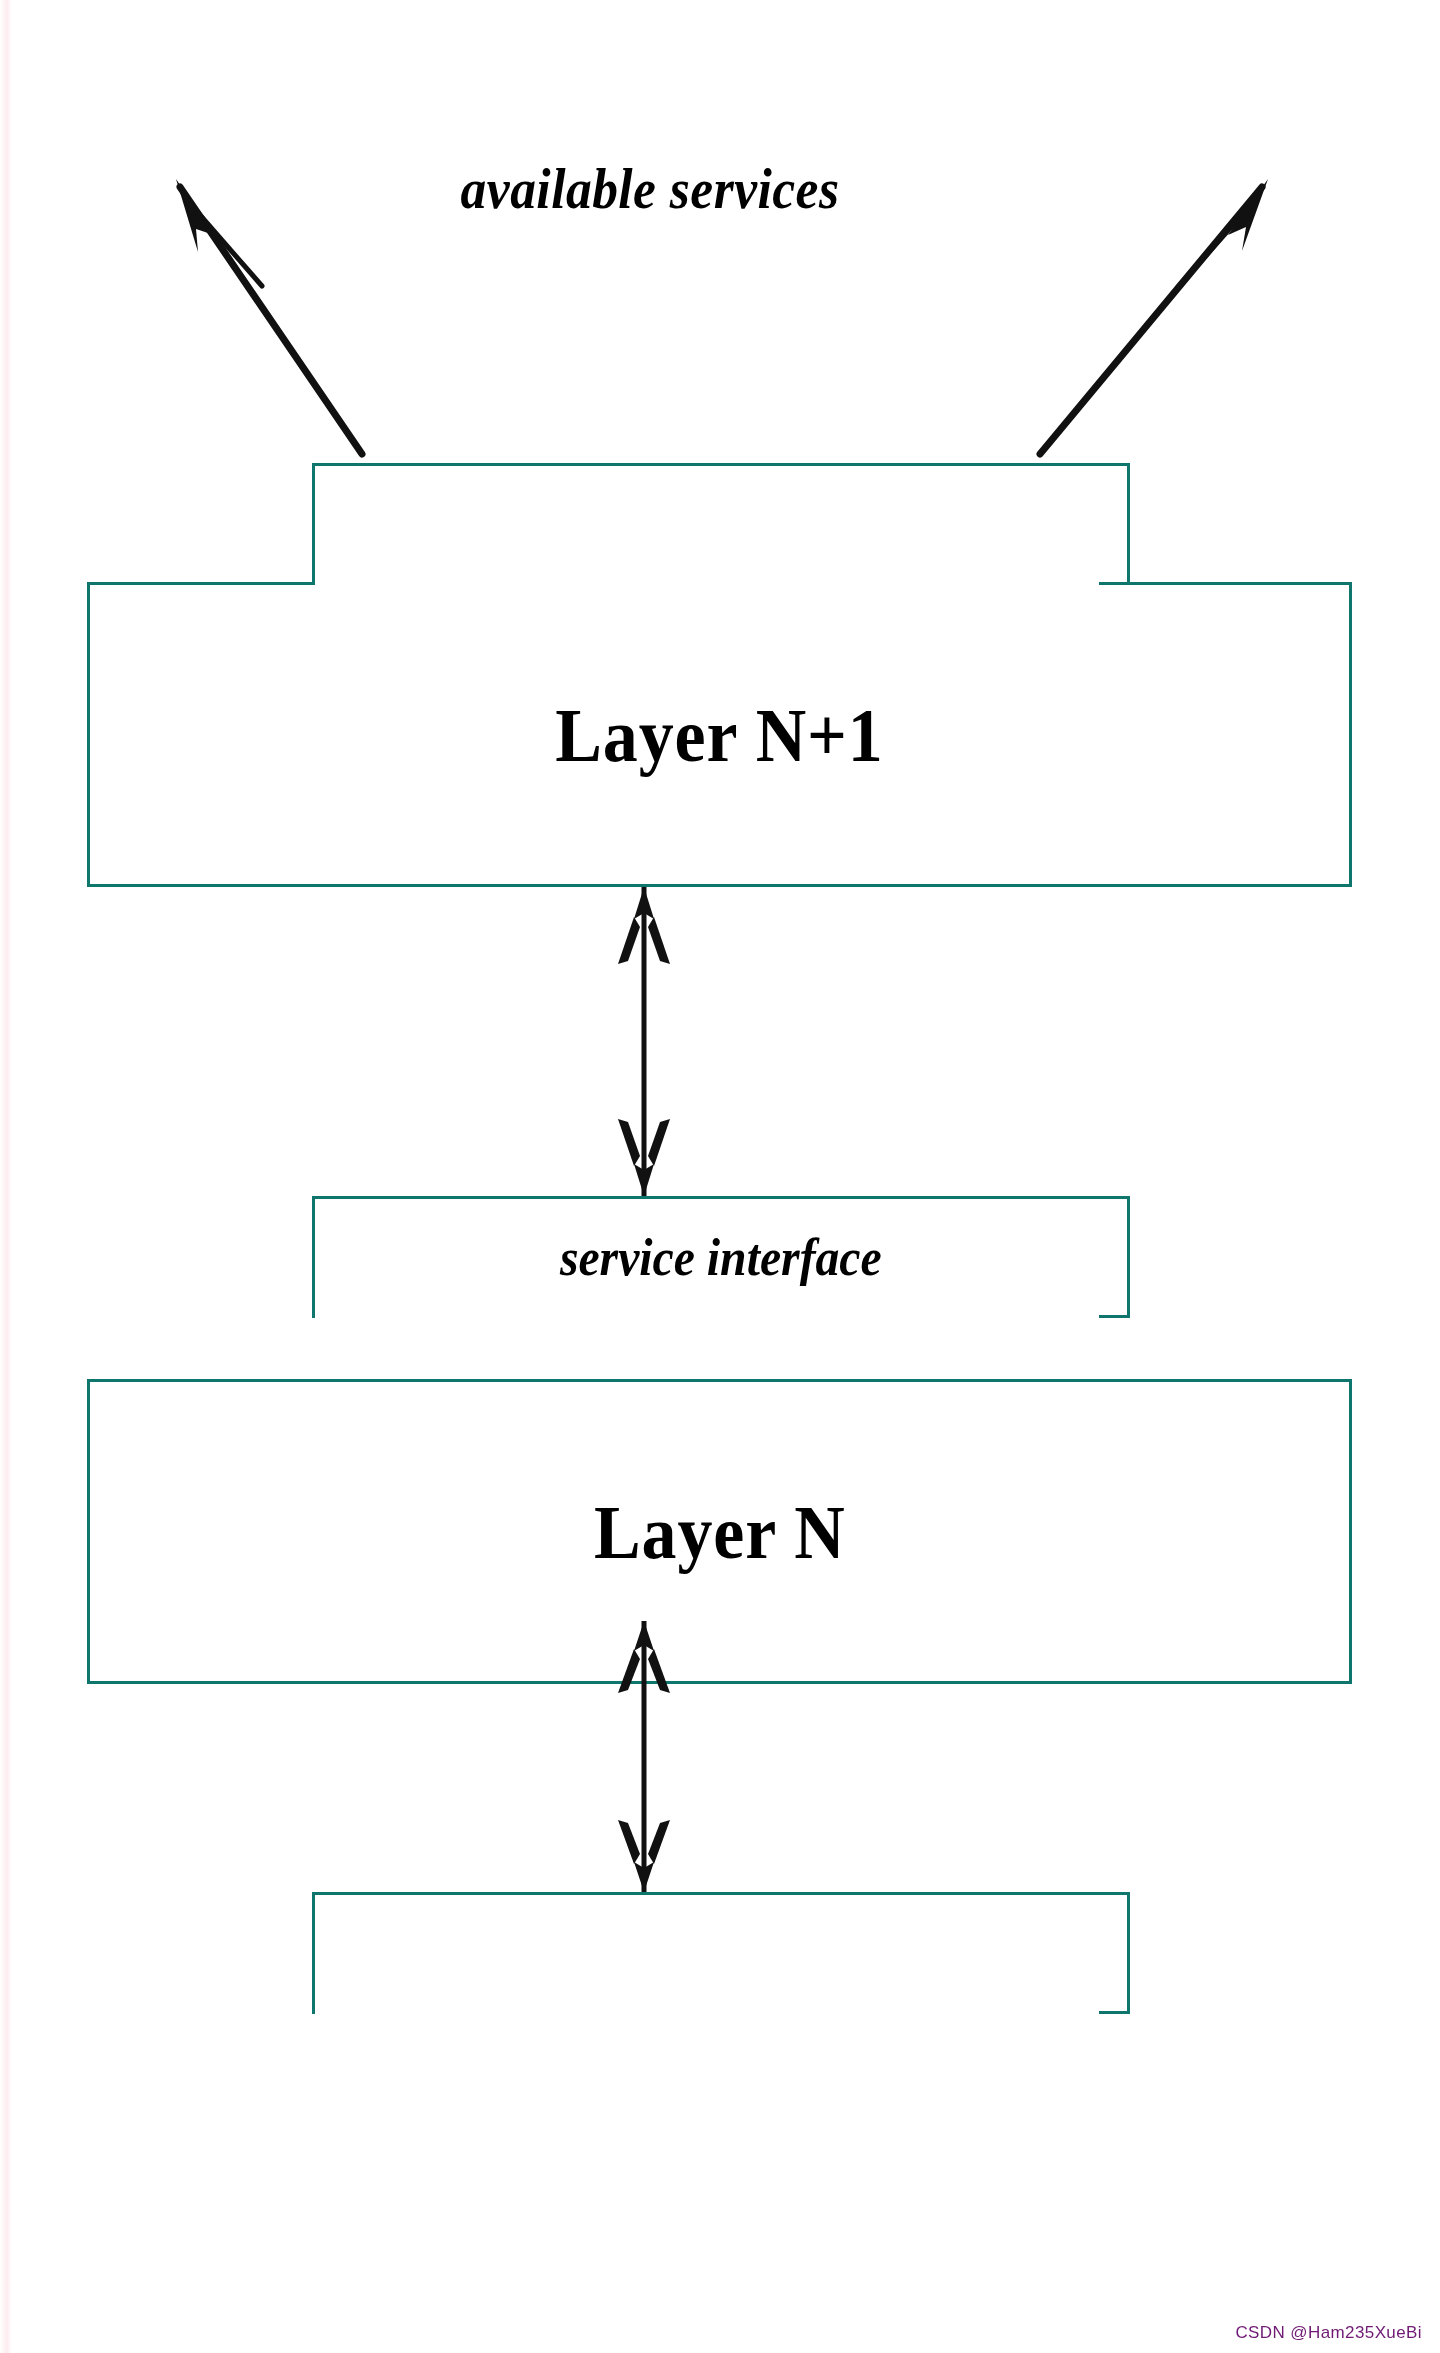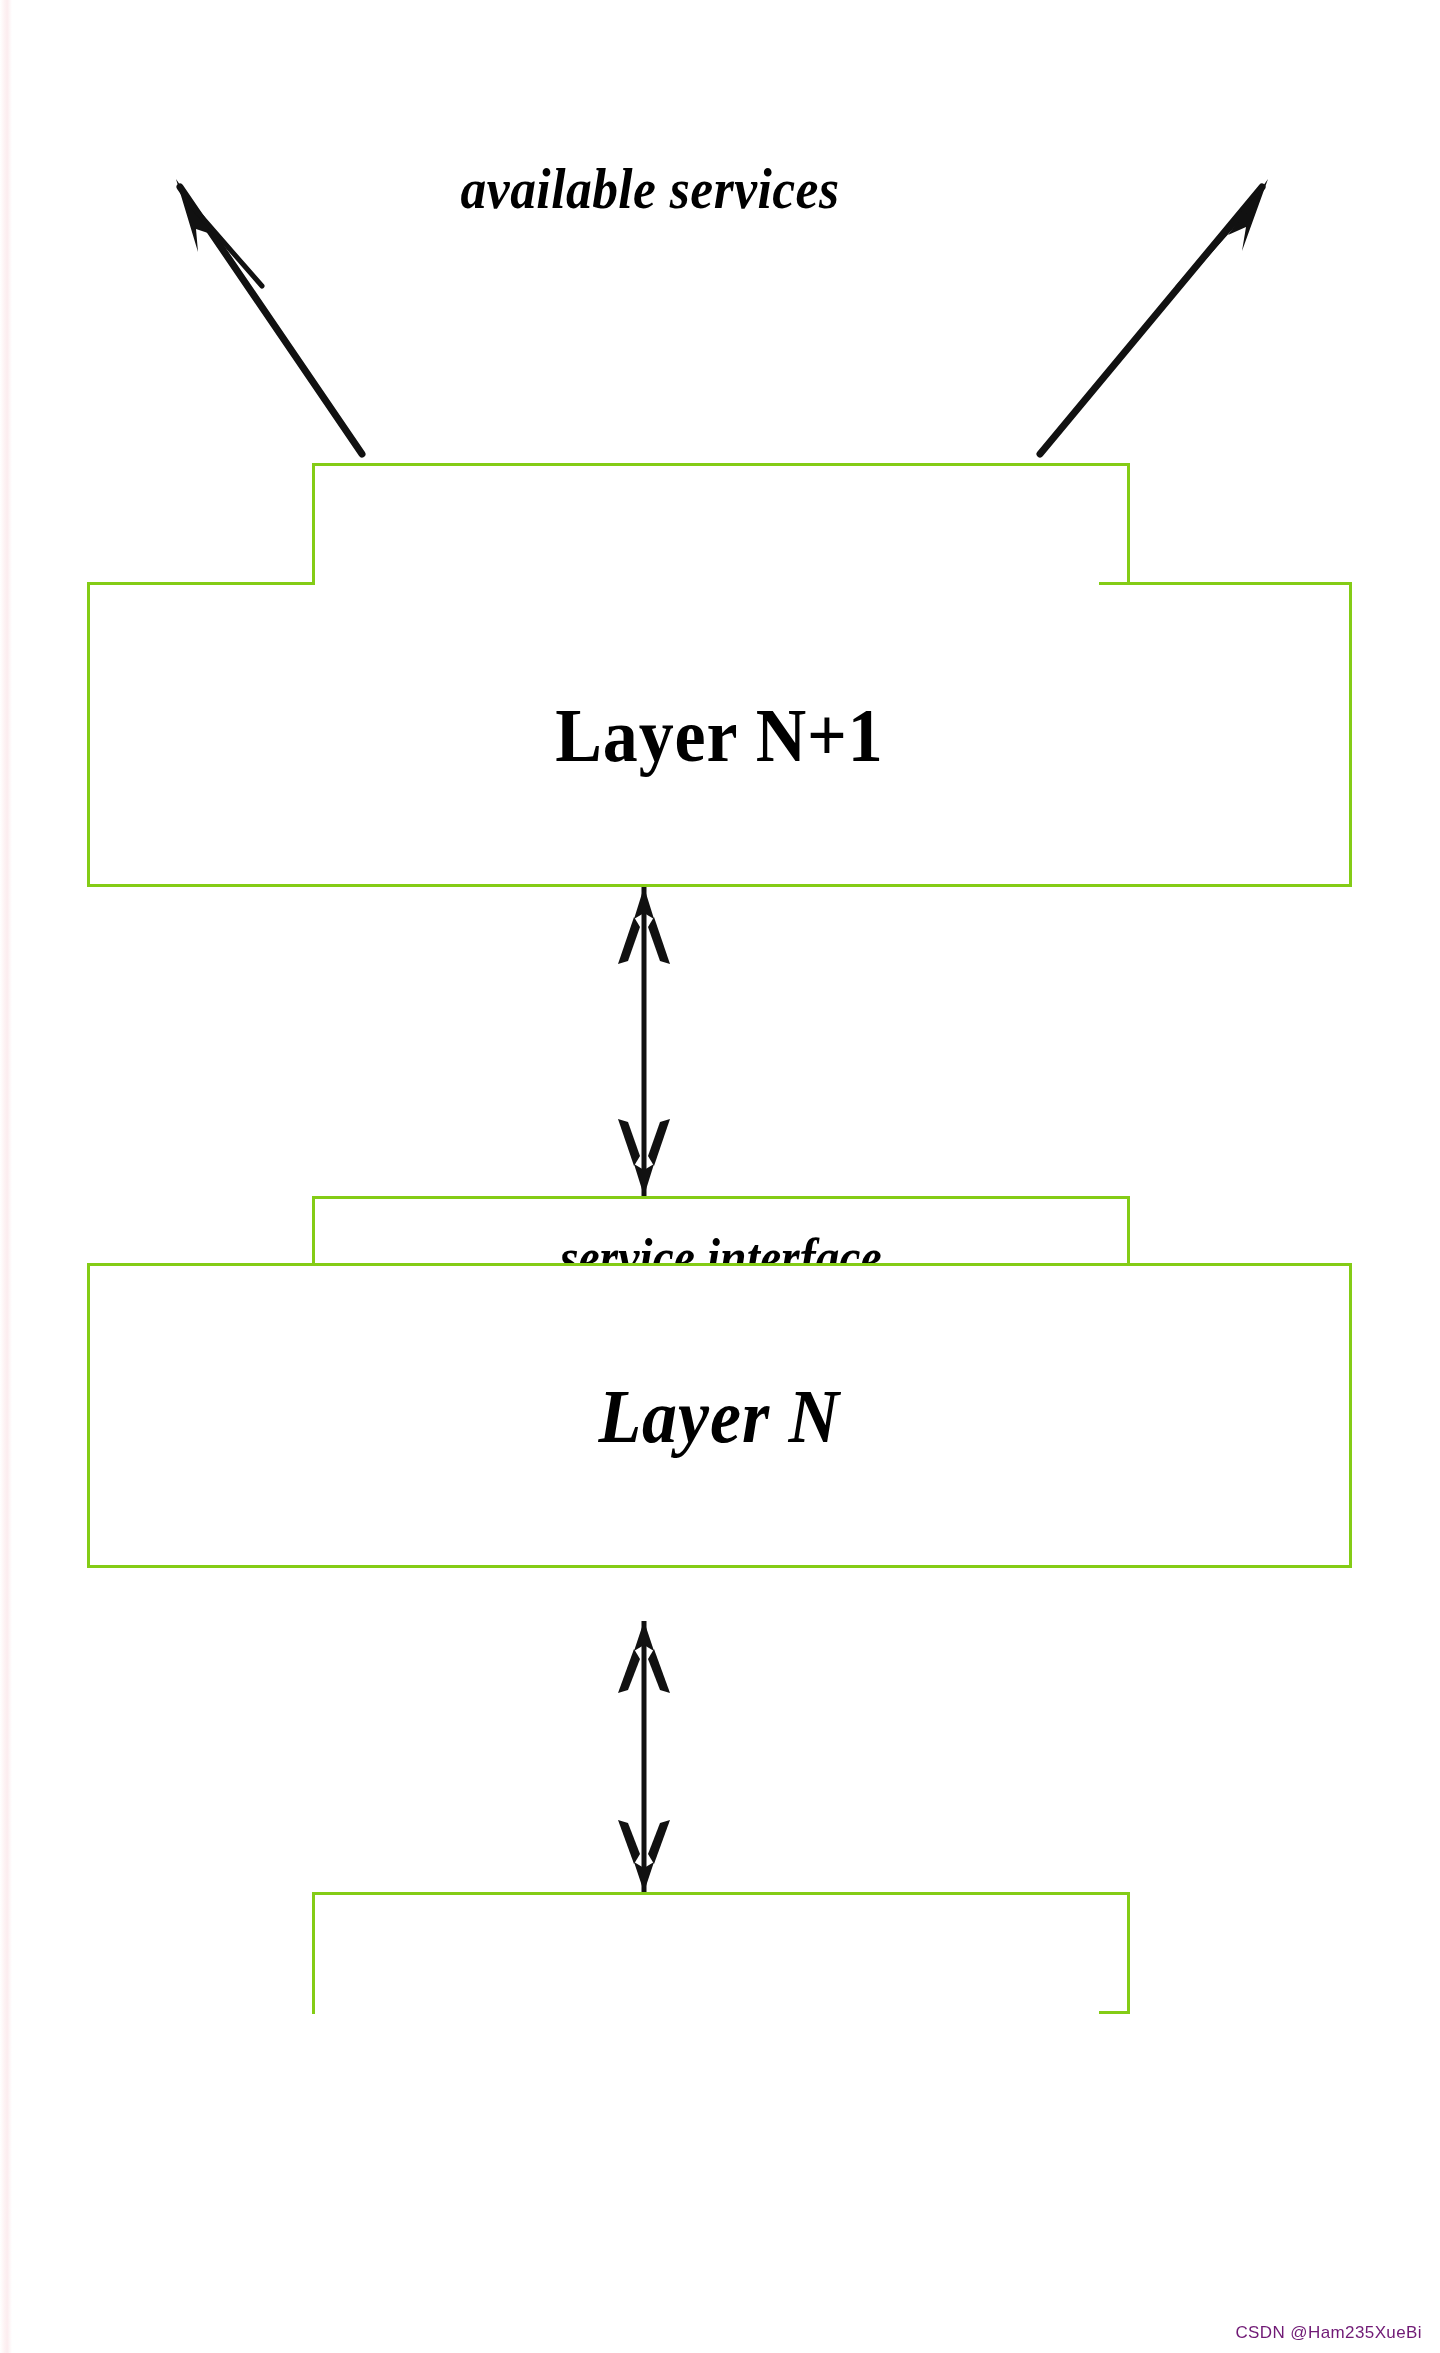--- a/index.html
+++ b/index.html
@@ -32,21 +32,21 @@
     top: 0;
     width: 1440px;
     height: 2353px;
     margin-top: 39px;
   }
 
   .box {
     position: absolute;
     box-sizing: border-box;
     background: #ffffff;
-    border: 3px solid #84cc16;
+    border: 3px solid #0f766e;
   }
 
   .layer-box {
     left: 87px;
     width: 1265px;
     height: 305px;
     display: flex;
     align-items: center;
     justify-content: center;
   }
@@ -92,21 +92,21 @@
     white-space: nowrap;
   }
 
   
   #tab-top       { top: 424px; }
   #box-top       { top: 543px; }
   #seam-top      { top: 541px; }
 
   
   #tab-mid       { top: 1157px; }
-  #box-mid       { top: 1224px; font-style: italic; }
+  #box-mid       { top: 1340px; }
   #seam-mid      { top: 1274px; }
 
   
   #tab-bot       { top: 1853px; }
   #box-bot       { top: 1972px; }
   #seam-bot      { top: 1970px; }
 
   .arrow-svg {
     position: absolute;
     left: 0;

